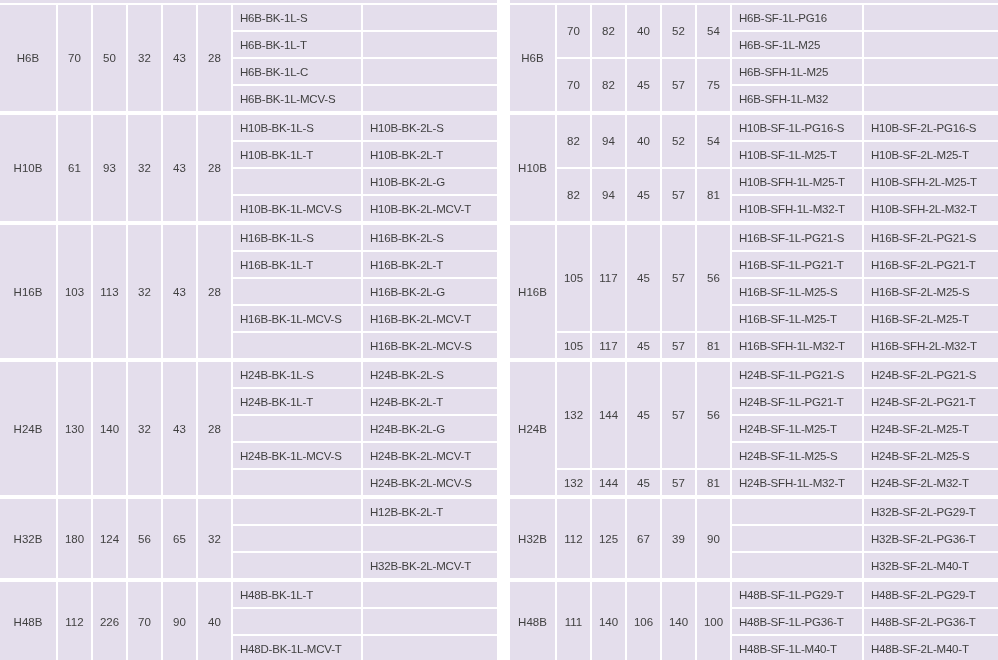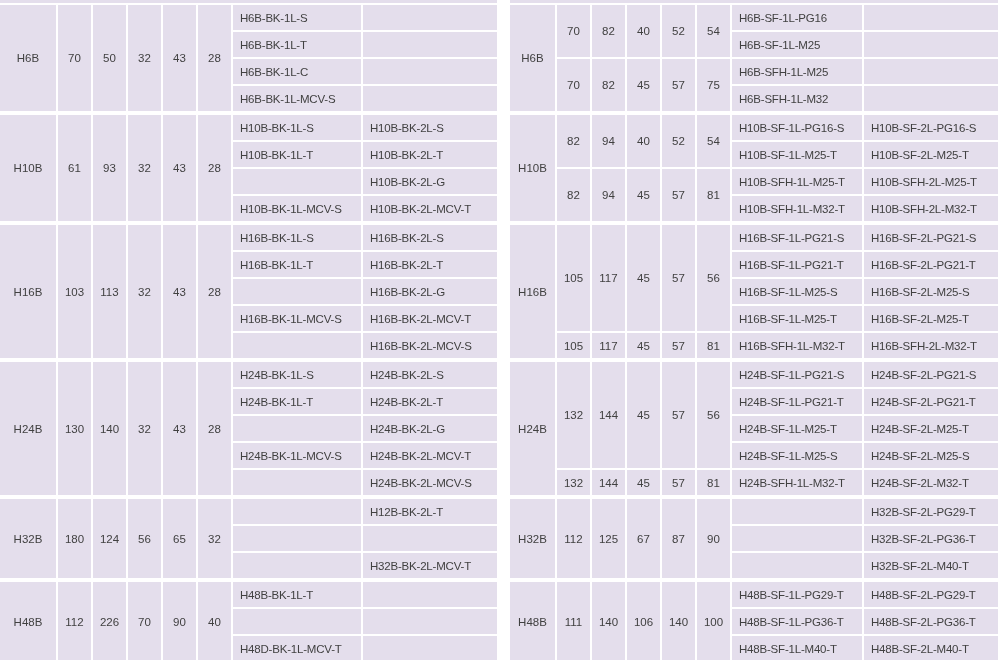--- a/index.html
+++ b/index.html
@@ -335,21 +335,21 @@
             <td class="part">H24B-SFH-1L-M32-T</td>
             <td class="part">H24B-SF-2L-M32-T</td>
           </tr>
         </tbody>
         <tbody class="block">
           <tr>
             <td rowspan="3">H32B</td>
             <td rowspan="3">112</td>
             <td rowspan="3">125</td>
             <td rowspan="3">67</td>
-            <td rowspan="3">87</td>
+            <td rowspan="3">39</td>
             <td rowspan="3">90</td>
             <td class="part"></td>
             <td class="part">H32B-SF-2L-PG29-T</td>
           </tr>
           <tr>
             <td class="part"></td>
             <td class="part">H32B-SF-2L-PG36-T</td>
           </tr>
           <tr>
             <td class="part"></td>

